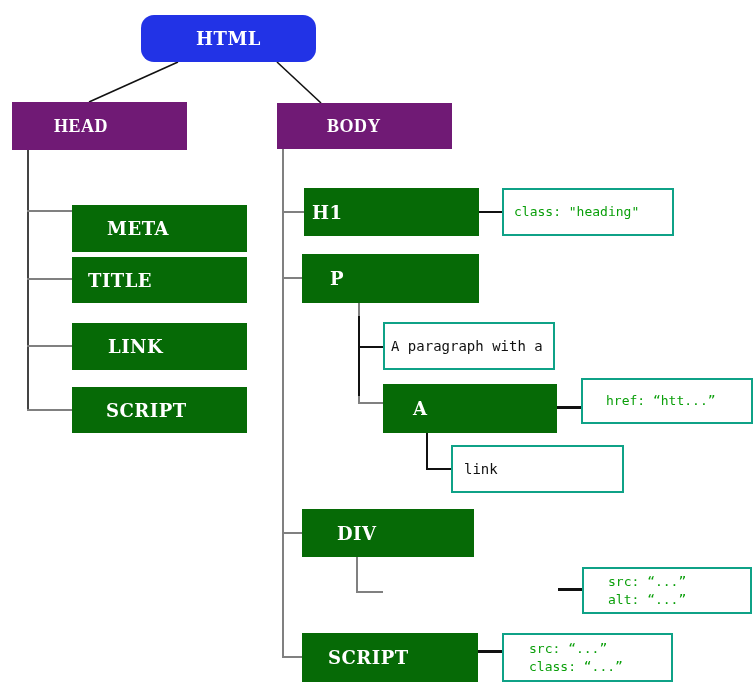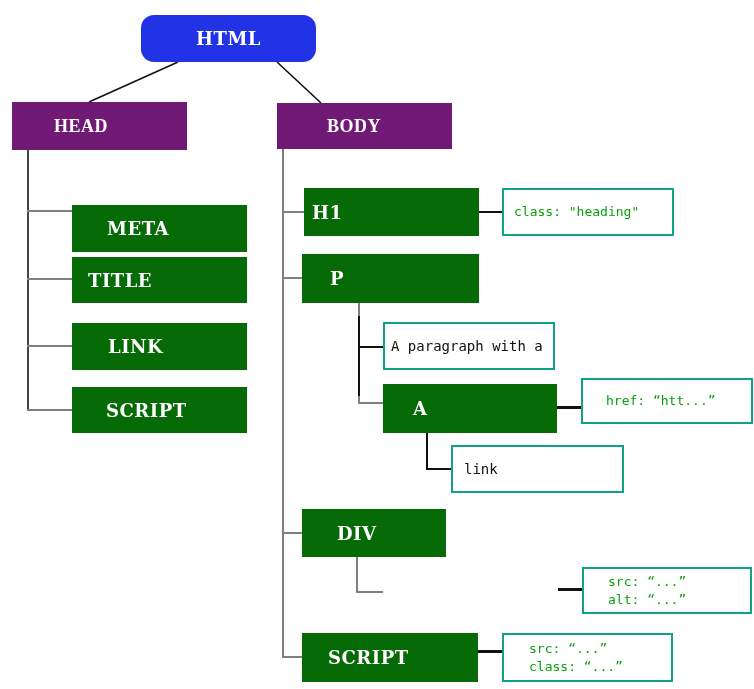--- a/index.html
+++ b/index.html
@@ -123,21 +123,21 @@
   </div>
 
   <div class="node green" style="left:302px;top:254px;width:177px;height:49px;padding-left:28px;">
     <span>P</span>
   </div>
 
   <div class="node green" style="left:383px;top:384px;width:174px;height:49px;padding-left:30px;">
     <span>A</span>
   </div>
 
-  <div class="node green" style="left:302px;top:509px;width:144px;height:48px;padding-left:35px;">
+  <div class="node green" style="left:302px;top:509px;width:172px;height:48px;padding-left:35px;">
     <span>DIV</span>
   </div>
 
 
   <div class="node green" style="left:302px;top:633px;width:176px;height:49px;padding-left:26px;">
     <span>SCRIPT</span>
   </div>
 
   <div class="txtbox" style="left:383px;top:322px;width:172px;height:48px;padding-left:6px;">
     <span>A paragraph with a</span>

